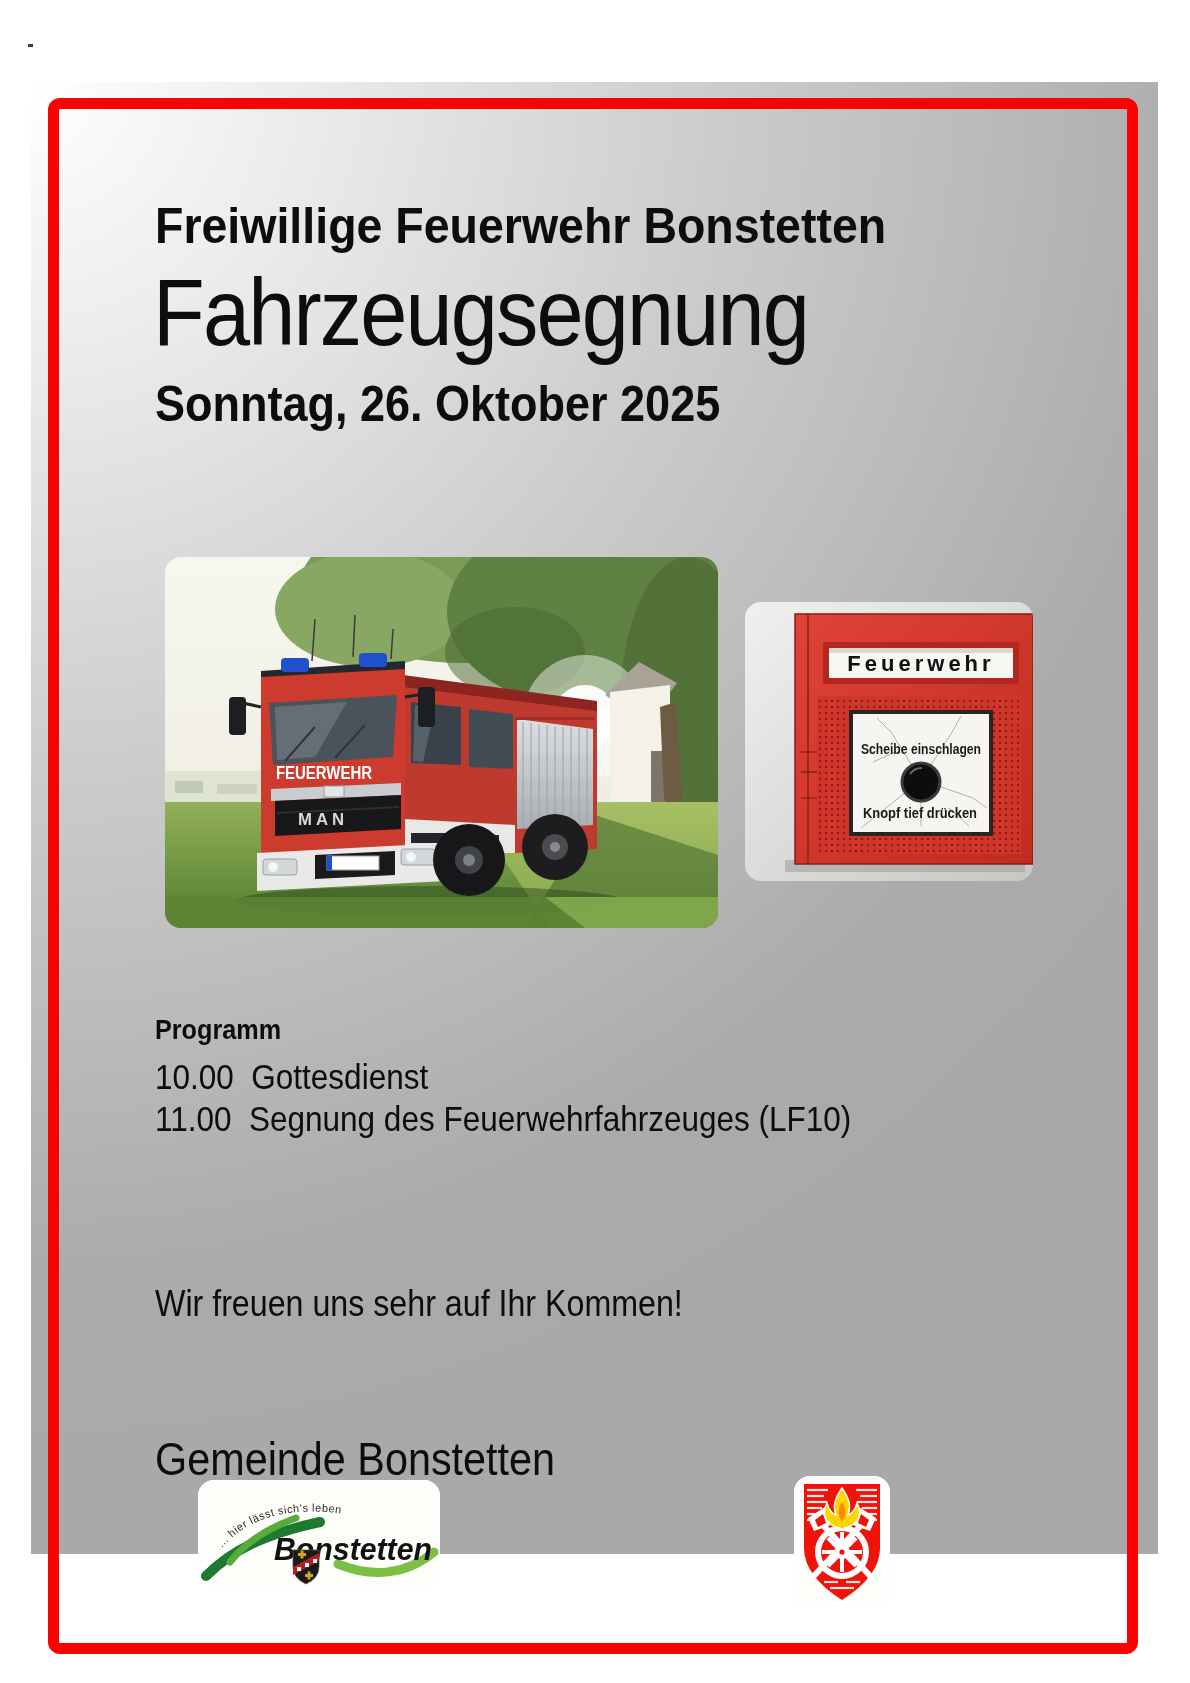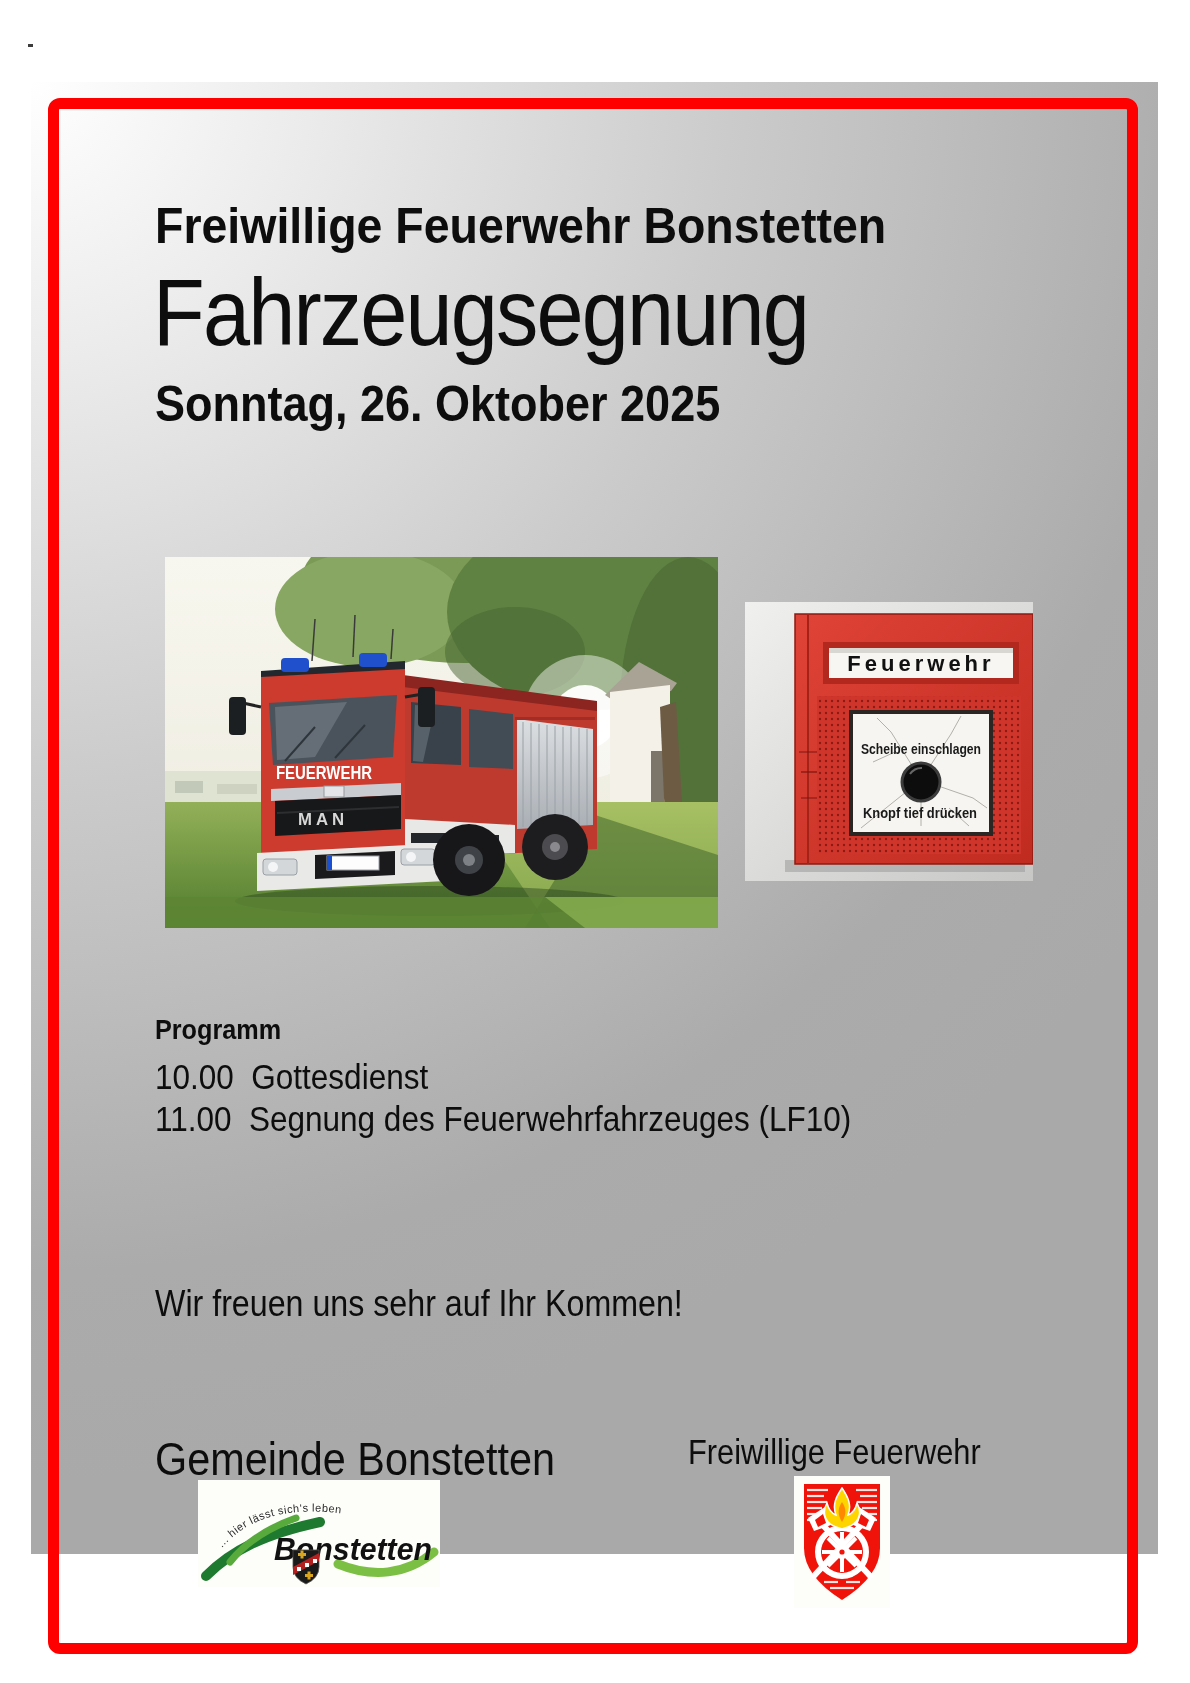--- a/index.html
+++ b/index.html
@@ -22,21 +22,21 @@
   .prog-h .cx{transform:scaleX(0.9);}
   .prog-l1{left:124px;top:977px;font-size:35px;text-align:right;}
   .prog-l2{left:124px;top:1019px;font-size:35px;}
   .prog-l3{left:124px;top:1061px;font-size:35px;}
   .prog-l1 .cx,.prog-l2 .cx,.prog-l3 .cx{transform:scaleX(0.9);}
   .closing{left:124px;top:1203px;font-size:37px;text-align:right;}
   .closing .cx{transform:scaleX(0.87);}
   .foot-left{left:124px;top:1352px;font-size:47px;}
   .foot-right{left:657px;top:1352px;font-size:35px;}
   .foot-left .cx,.foot-right .cx{transform:scaleX(0.88);}
-  .photo{position:absolute;overflow:hidden;}
+  .photo{position:absolute;overflow:hidden;border-radius:16px;}
   .truck-photo{left:134px;top:475px;width:553px;height:371px;}
   .alarm-photo{left:714px;top:520px;width:288px;height:279px;}
   .logo-bonstetten{left:167px;top:1398px;width:242px;height:107px;background:#fdfdfa;}
   .logo-emblem{left:763px;top:1394px;width:96px;height:132px;background:#fdfdfa;}
   svg{display:block;}
 </style>
 </head>
 <body>
 
 <div class="page">
@@ -208,21 +208,20 @@
       </svg>
     </div>
 
     <div class="t prog-h"><span class="cx">Programm</span></div>
     <div class="t prog-l1"><span class="cx">10.00  Gottesdienst</span></div>
     <div class="t prog-l2"><span class="cx">11.00  Segnung des Feuerwehrfahrzeuges (LF10)</span></div>
 
     <div class="t closing"><span class="cx">Wir freuen uns sehr auf Ihr Kommen!</span></div>
 
     <div class="t foot-left"><span class="cx">Gemeinde Bonstetten</span></div>
-    <div class="t foot-right"><span class="cx">Freiwillige Feuerwehr</span></div>
 
     <div class="photo logo-bonstetten">
       <svg viewBox="0 0 242 107" width="242" height="107">
         <defs>
           <path id="tagarc" d="M 24,68 Q 62,22 148,34" fill="none"></path>
         </defs>
         <rect width="242" height="107" fill="#fdfdfa"></rect>
         <path d="M8,96 C34,70 66,54 122,42" stroke="#1e7a2e" stroke-width="10" fill="none" stroke-linecap="round"></path>
         <path d="M98,38 C70,48 48,62 32,82" stroke="#58aa3c" stroke-width="7" fill="none" stroke-linecap="round"></path>
         <path d="M140,84 C174,98 208,95 236,72" stroke="#7cbf45" stroke-width="9" fill="none" stroke-linecap="round"></path>

